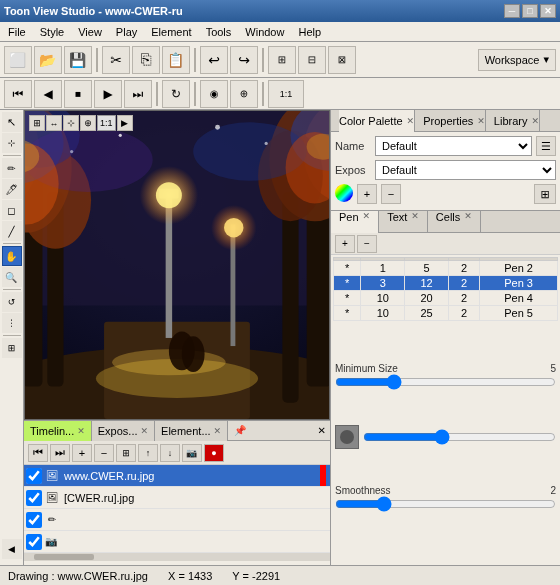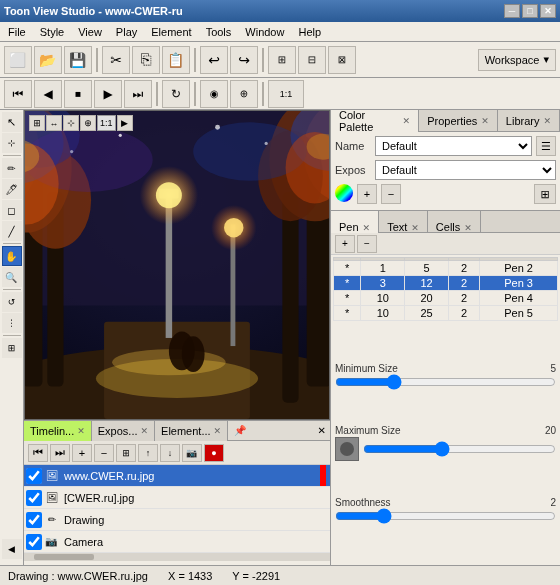--- a/index.html
+++ b/index.html
@@ -53,36 +53,36 @@
     .tl-row.selected { background: #316ac5; color: white; }
     .tl-check { width: 16px; height: 16px; margin-right: 2px; }
     .tl-icon { width: 16px; height: 16px; margin-right: 4px; display: flex; align-items: center; justify-content: center; font-size: 10px; }
     .tl-label { font-size: 11px; flex: 1; }
 
     
     .right-panel { width: 230px; background: #f0ece4; border-left: 1px solid #999; display: flex; flex-direction: column; }
 
     
     .rpanel-tabs { display: flex; background: #d8d4cc; border-bottom: 1px solid #999; height: 22px; }
-    .rpanel-tab { display: flex; align-items: center; padding: 0 8px; font-size: 11px; cursor: pointer; border-right: 1px solid #999; gap: 4px; height: 22px; }
+    .rpanel-tab { display: flex; align-items: center; padding: 0 0; font-size: 11px; cursor: pointer; border-right: 1px solid #999; gap: 4px; height: 22px; margin-left: 8px; }
     .rpanel-tab.active { background: #f0ece4; }
     .rpanel-close { font-size: 9px; color: #666; }
 
     
     .rpanel-content { padding: 4px; }
     .field-row { display: flex; align-items: center; margin-bottom: 4px; gap: 4px; }
     .field-label { width: 36px; font-size: 11px; color: #333; }
     .field-select { flex: 1; height: 20px; font-size: 11px; background: white; border: 1px solid #999; padding: 0 2px; }
     .field-btn { width: 20px; height: 20px; background: #e0dcd4; border: 1px solid #b8b4ac; display: flex; align-items: center; justify-content: center; cursor: pointer; font-size: 11px; }
     .color-buttons { display: flex; gap: 4px; margin: 2px 0; }
     .color-circle { width: 18px; height: 18px; border-radius: 50%; cursor: pointer; }
 
     
     .pen-tabs { display: flex; background: #d8d4cc; border-bottom: 1px solid #999; height: 22px; align-items: center; }
-    .pen-tab { display: flex; align-items: flex-end; padding: 0 8px; font-size: 11px; cursor: pointer; border-right: 1px solid #999; gap: 4px; height: 22px; }
+    .pen-tab { display: flex; align-items: flex-start; padding: 0 8px; font-size: 11px; cursor: pointer; border-right: 1px solid #999; gap: 4px; height: 22px; }
     .pen-tab.active { background: #f0ece4; }
 
     .pen-toolbar { height: 22px; display: flex; align-items: center; padding: 0 4px; gap: 2px; border-bottom: 1px solid #ccc; background: #e8e4dc; }
 
     .pen-table { width: 100%; border-collapse: collapse; font-size: 11px; }
     .pen-table th { background: #d8d4cc; border: 1px solid #ccc; padding: 1px 4px; font-size: 10px; font-weight: normal; text-align: center; }
     .pen-table td { border: 1px solid #e0e0e0; padding: 1px 4px; text-align: center; }
     .pen-table tr.selected td { background: #316ac5; color: white; }
 
     
@@ -315,27 +315,25 @@
 
         <div class="tl-row">
           <input type="checkbox" class="tl-check" checked="" style="">
           <div class="tl-icon">🖼</div>
           <span class="tl-label">[CWER.ru].jpg</span>
         </div>
 
         <div class="tl-row">
           <input type="checkbox" class="tl-check" checked="" style="">
           <div class="tl-icon">✏</div>
-          <span class="tl-label">Drawing</span>
         </div>
 
         <div class="tl-row">
           <input type="checkbox" class="tl-check" checked="" style="">
           <div class="tl-icon">📷</div>
-          <span class="tl-label">Camera</span>
         </div>
       </div>
 
       <div class="timeline-scroll">
         <div class="scroll-thumb"></div>
       </div>
     </div>
   </div>
 
   <div class="right-panel">
@@ -449,24 +447,20 @@
         <div class="slider-label">
           <span>Minimum Size</span>
           <span>5</span>
         </div>
         <div class="slider-container">
           <input type="range" min="0" max="20" value="5" style="flex: 1 1 0%;">
         </div>
       </div>
 
       <div class="slider-row">
-        <div class="slider-label">
-          <span>Maximum Size</span>
-          <span>20</span>
-        </div>
         <div class="slider-container">
           <div class="slider-preview">
             <div style="width:14px; height:14px; background:#555; border-radius:50%;"></div>
           </div>
           <input type="range" min="0" max="50" value="20" style="flex: 1 1 0%;">
         </div>
       </div>
 
       <div class="slider-row">
         <div class="slider-label">

